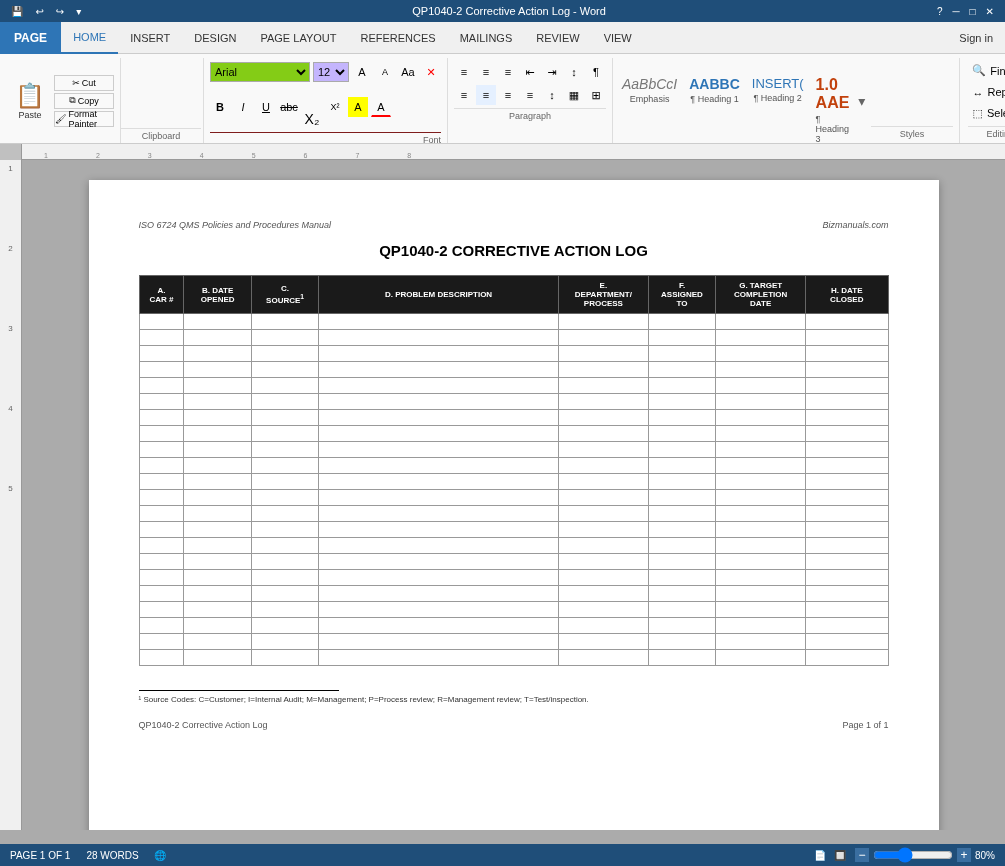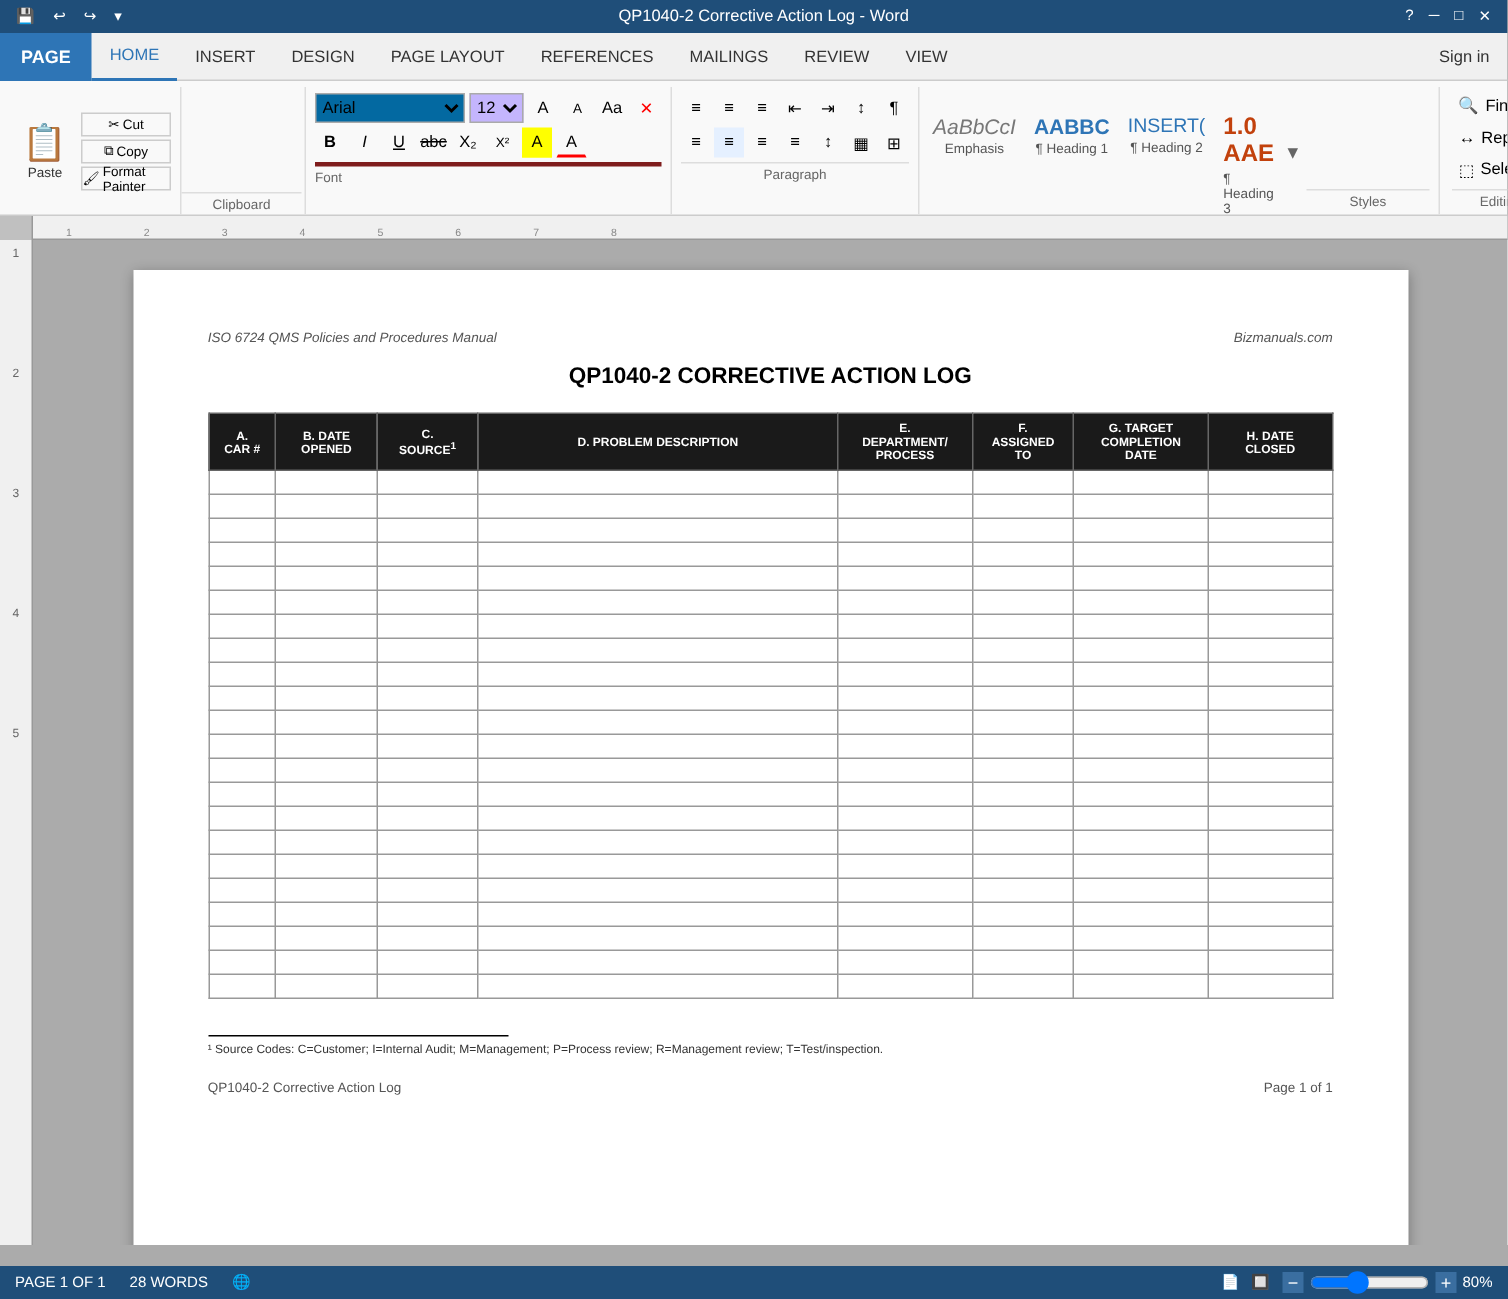--- a/index.html
+++ b/index.html
@@ -117,21 +117,21 @@
       border: 1px solid #ccc;
       cursor: pointer;
       font-size: 9px;
       display: flex; align-items: center; justify-content: center;
     }
     .font-row { display: flex; align-items: center; gap: 3px; }
     .font-select {
       height: 20px;
       font-size: 11px;
       border: 1px solid #aaa;
-      background: #0369a1;
+      background: #84cc16;
       width: 100px;
       cursor: pointer;
     }
     .size-select {
       height: 20px;
       font-size: 11px;
       border: 1px solid #aaa;
       background: #c4b5fd;
       width: 36px;
       cursor: pointer;
@@ -413,26 +413,26 @@
       <button class="icon-btn">A</button>
       <button class="icon-btn" style="font-size:9px;">A</button>
       <button class="icon-btn">Aa</button>
       <button class="icon-btn" style="color:red;">✕</button>
     </div>
     <div class="font-row">
       <button class="icon-btn bold-btn">B</button>
       <button class="icon-btn italic-btn">I</button>
       <button class="icon-btn underline-btn">U</button>
       <button class="icon-btn" style="text-decoration:line-through;">abc</button>
-      <button class="icon-btn" style="font-size:11px;">X₂</button>
+      <button class="icon-btn" style="font-size:14px;margin-top:24px;">X₂</button>
       <button class="icon-btn" style="font-size:9px;">X²</button>
       <button class="icon-btn" style="background:yellow;border-bottom:2px solid yellow;">A</button>
       <button class="icon-btn" style="border-bottom:2px solid red;">A</button>
     </div>
-    <div style="font-size:9px;color:#666;text-align:left;padding-top:2px;border-top:3px solid #7f1d1d;">Font</div>
+    <div style="font-size:9px;color:#666;text-align:right;padding-top:2px;border-top:1px solid #7f1d1d;">Font</div>
   </div>
 
   <div style="display:flex;flex-direction:column;padding:4px 6px;border-right:1px solid #ddd;gap:3px;">
     <div class="para-row">
       <button class="icon-btn">≡</button>
       <button class="icon-btn">≡</button>
       <button class="icon-btn">≡</button>
       <button class="icon-btn">⇤</button>
       <button class="icon-btn">⇥</button>
       <button class="icon-btn">↕</button>

